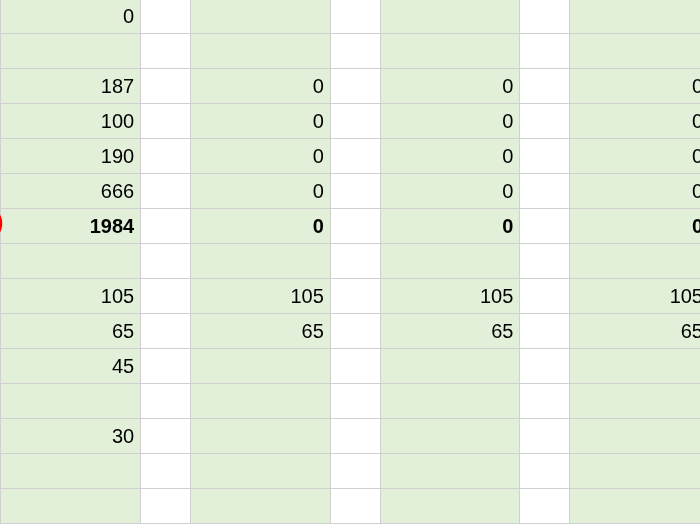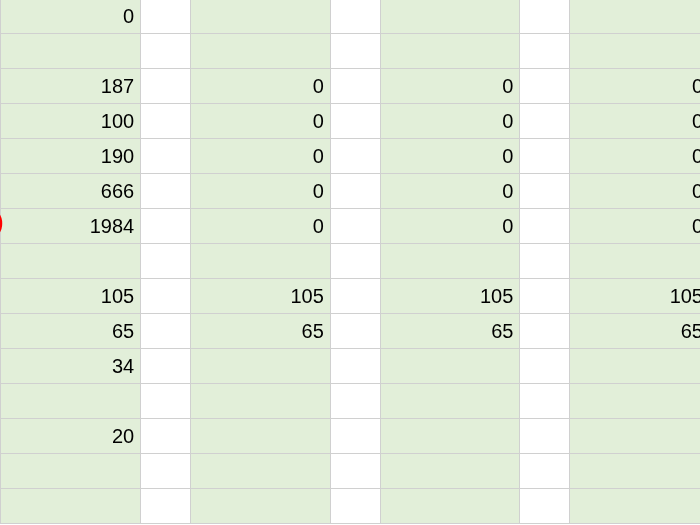--- a/index.html
+++ b/index.html
@@ -34,21 +34,21 @@
     box-sizing: border-box;
     white-space: nowrap;
     overflow: hidden;
   }
   
   col.lead  { width: 10px; }
   col.green { width: 135px; }
   col.white { width: 48px; }
 
   td.green { background: #e2efd9; }
-  td.bold  { font-weight: normal; }
+  td.bold  { font-weight: bold; }
 
   .red-paren {
     position: absolute;
     left: -4px;
     top: 211px;
     color: #ff0000;
     font-weight: bold;
     font-size: 22px;
     pointer-events: none;
   }
@@ -166,41 +166,41 @@
           <td class="green">65</td>
           <td></td>
           <td class="green">65</td>
           <td></td>
           <td class="green">65</td>
           <td></td>
           <td class="green">65</td>
         </tr>
         <tr>
           <td></td>
-          <td class="green">34</td>
-          <td></td>
-          <td class="green"></td>
-          <td></td>
-          <td class="green"></td>
-          <td></td>
-          <td class="green"></td>
-        </tr>
-        <tr>
-          <td></td>
-          <td class="green"></td>
-          <td></td>
-          <td class="green"></td>
-          <td></td>
-          <td class="green"></td>
-          <td></td>
-          <td class="green"></td>
-        </tr>
-        <tr>
-          <td></td>
-          <td class="green">20</td>
+          <td class="green">45</td>
+          <td></td>
+          <td class="green"></td>
+          <td></td>
+          <td class="green"></td>
+          <td></td>
+          <td class="green"></td>
+        </tr>
+        <tr>
+          <td></td>
+          <td class="green"></td>
+          <td></td>
+          <td class="green"></td>
+          <td></td>
+          <td class="green"></td>
+          <td></td>
+          <td class="green"></td>
+        </tr>
+        <tr>
+          <td></td>
+          <td class="green">30</td>
           <td></td>
           <td class="green"></td>
           <td></td>
           <td class="green"></td>
           <td></td>
           <td class="green"></td>
         </tr>
         <tr>
           <td></td>
           <td class="green"></td>

